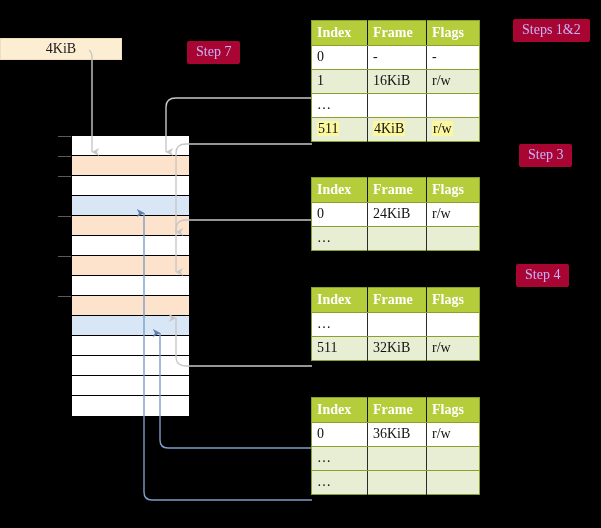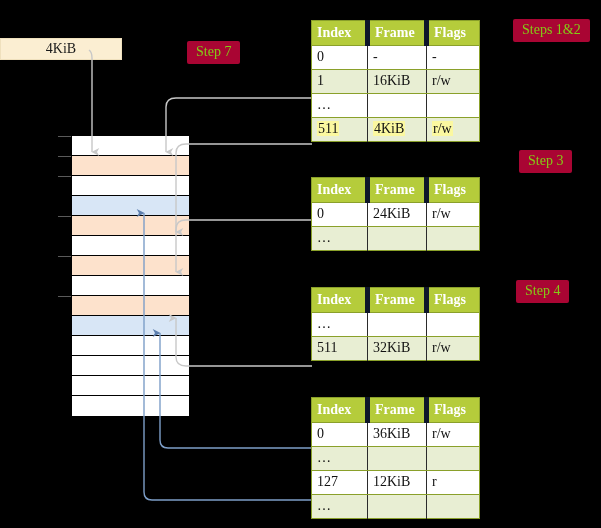--- a/index.html
+++ b/index.html
@@ -13,21 +13,21 @@
     height: 528px;
     background: #000000;
     font-family: "Liberation Serif", serif;
     overflow: hidden;
   }
 
   
   .step-badge {
     position: absolute;
     background: #a90533;
-    color: #84cc16;
+    color: #c4b5fd;
     font-family: "Liberation Serif", serif;
     font-size: 14px;
     line-height: 18px;
     padding: 2px 9px 3px 9px;
     border-radius: 2px;
     white-space: nowrap;
     box-shadow: 0 1px 0 rgba(0,0,0,0.6);
   }
 
   
@@ -51,21 +51,21 @@
     table-layout: fixed;
   }
   .ptable th {
     background: #b5cc3b;
     color: #ffffff;
     font-family: "Liberation Serif", serif;
     font-weight: bold;
     font-size: 14px;
     text-align: left;
     padding: 3px 5px 4px 5px;
-    border-right: 5px solid #0f172a;
+    border-right: 1px solid #0f172a;
     border-bottom: 1px solid #8aa02a;
     height: 17px;
   }
   .ptable th:last-child { border-right: none; margin-left: 35px; }
   .ptable td {
     font-family: "Liberation Serif", serif;
     font-size: 14px;
     color: #111111;
     text-align: left;
     padding: 2px 5px 3px 5px;
@@ -125,23 +125,23 @@
 <body>
 
 <div id="root">
 
   <div class="callout-box" style="left:0px; top:38px; width:120px; height:20px;">4KiB</div>
 
   <div class="step-badge" style="left:187px; top:41px;">Step 7</div>
 
   <div class="step-badge" style="left:513px; top:19px;">Steps 1&amp;2</div>
 
-  <div class="step-badge" style="left:519px; top:150px;">Step 3</div>
-
-  <div class="step-badge" style="left:516px; top:280px;">Step 4</div>
+  <div class="step-badge" style="left:519px; top:144px;">Step 3</div>
+
+  <div class="step-badge" style="left:516px; top:264px;">Step 4</div>
 
   <div class="tick" style="top:136px;"></div>
   <div class="tick" style="top:156px;"></div>
   <div class="tick" style="top:176px;"></div>
   <div class="tick" style="top:216px;"></div>
   <div class="tick" style="top:256px;"></div>
   <div class="tick" style="top:296px;"></div>
 
   <div id="memcol">
     <div class="memrow"></div>
@@ -305,25 +305,20 @@
       <tr>
         <td>0</td>
         <td>36KiB</td>
         <td>r/w</td>
       </tr>
       <tr class="alt">
         <td>…</td>
         <td></td>
         <td></td>
       </tr>
-      <tr>
-        <td>127</td>
-        <td>12KiB</td>
-        <td>r</td>
-      </tr>
       <tr class="alt">
         <td>…</td>
         <td></td>
         <td></td>
       </tr>
     </tbody>
   </table>
 
 </div>
 

